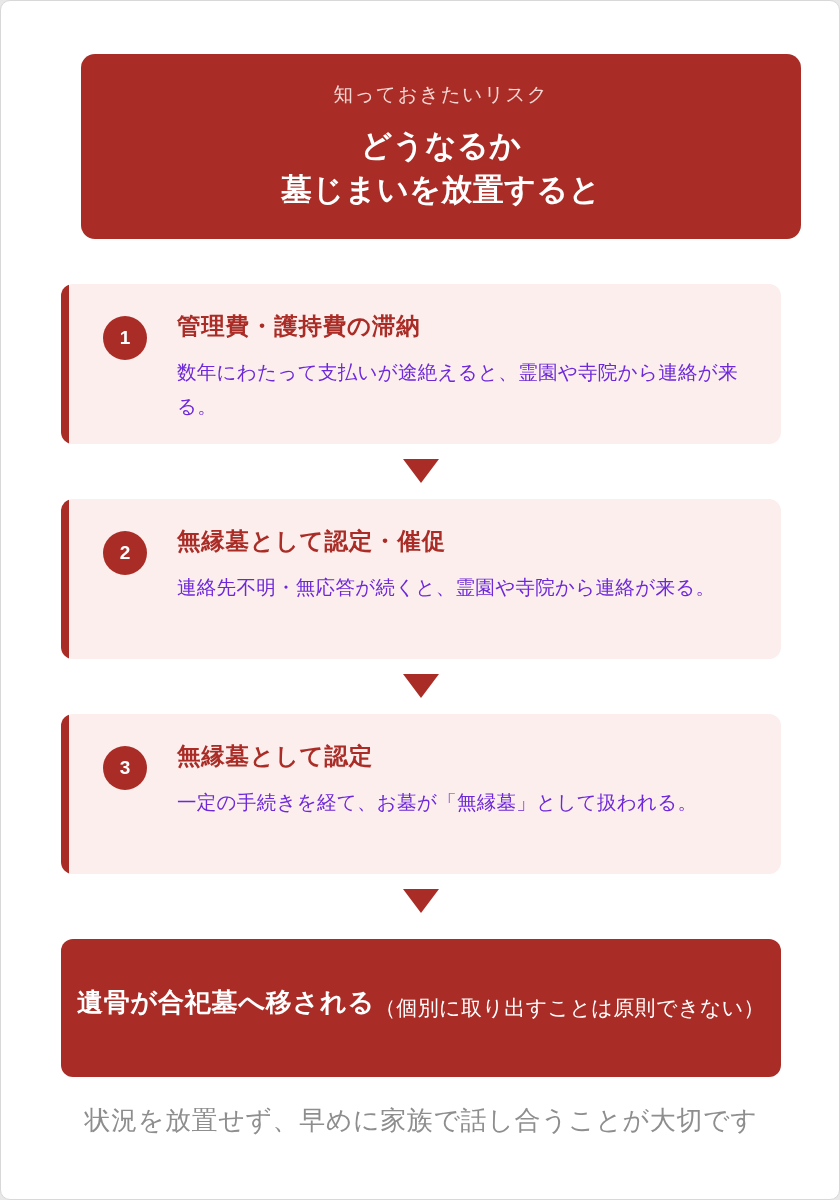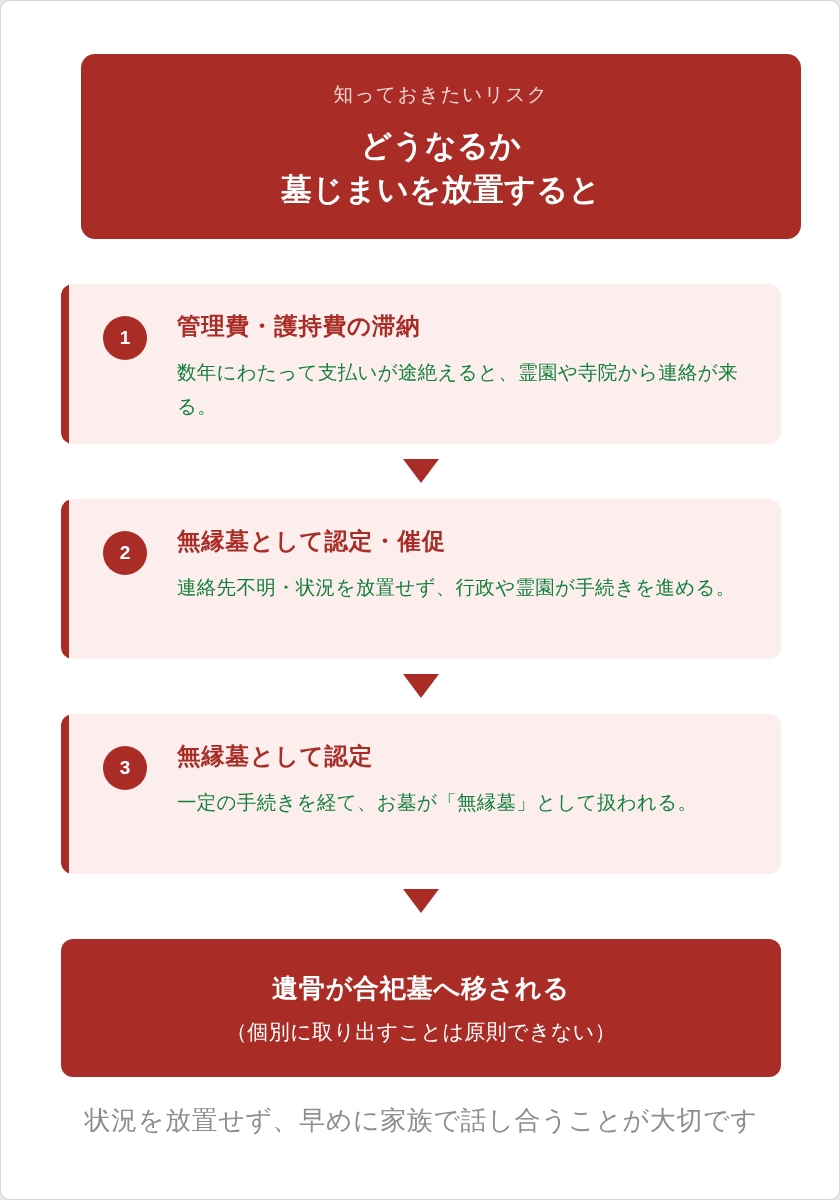--- a/index.html
+++ b/index.html
@@ -100,21 +100,21 @@
     right: 28px;
   }
   .step-title {
     color: #a92d26;
     font-size: 23.5px;
     font-weight: bold;
     letter-spacing: 0.8px;
     margin-bottom: 13px;
   }
   .step-text {
-    color: #15803d;
+    color: #6d28d9;
     font-size: 19.5px;
     line-height: 1.75;
     letter-spacing: 0.3px;
   }
 
   
   .arrow {
     position: absolute;
     left: 0;
     width: 720px;
@@ -132,21 +132,21 @@
   
   .conclusion {
     position: absolute;
     left: 0;
     top: 938px;
     width: 720px;
     height: 138px;
     background: #a92d26;
     border-radius: 12px;
     display: flex;
-    flex-direction: column;
+    flex-direction: row;
     align-items: center;
     justify-content: center;
   }
   .conclusion-title {
     color: #ffffff;
     font-size: 26px;
     font-weight: bold;
     letter-spacing: 0.8px;
     margin-bottom: 12px;
   }
@@ -193,21 +193,21 @@
 
     <div class="arrow" style="top:458px;">
       <span></span>
     </div>
 
     <div class="step" style="top:498px; height:160px;">
       <div class="step-bar"></div>
       <div class="step-badge">2</div>
       <div class="step-body">
         <div class="step-title">無縁墓として認定・催促</div>
-        <div class="step-text">連絡先不明・状況を放置せず、行政や霊園が手続きを進める。</div>
+        <div class="step-text">連絡先不明・無応答が続くと、霊園や寺院から連絡が来る。</div>
       </div>
     </div>
 
     <div class="arrow" style="top:673px;">
       <span></span>
     </div>
 
     <div class="step" style="top:713px; height:160px;">
       <div class="step-bar"></div>
       <div class="step-badge">3</div>

